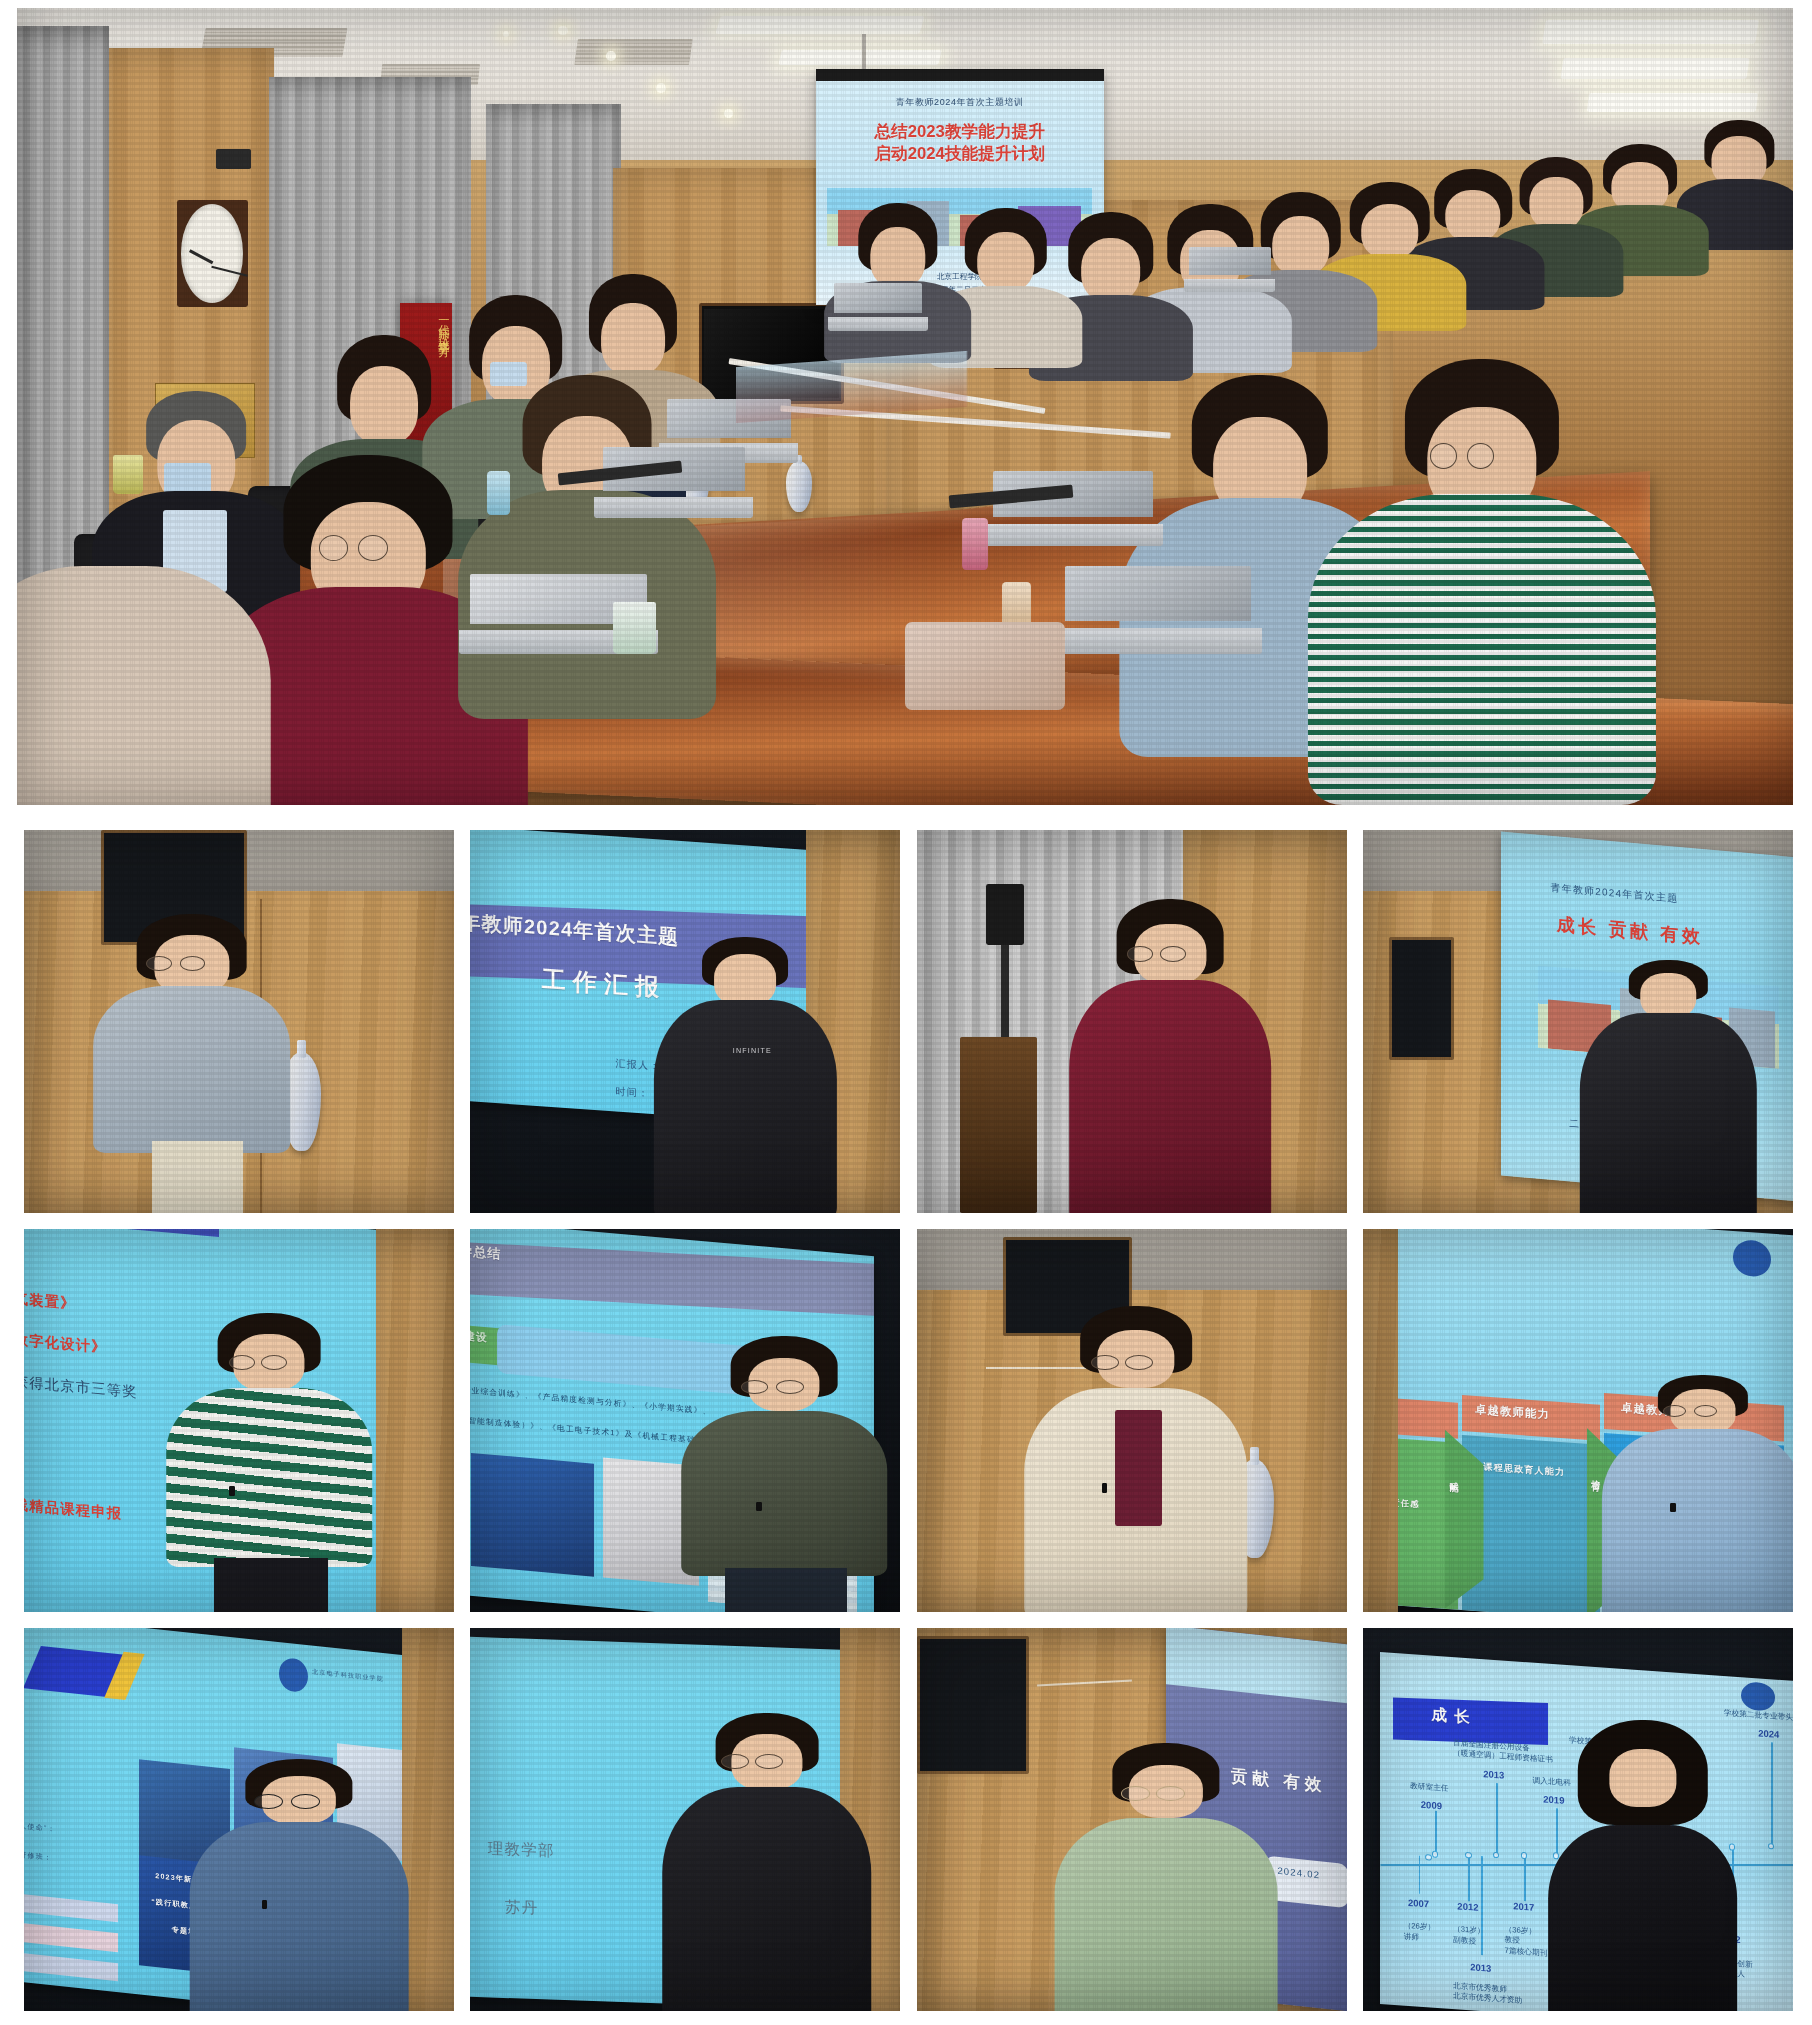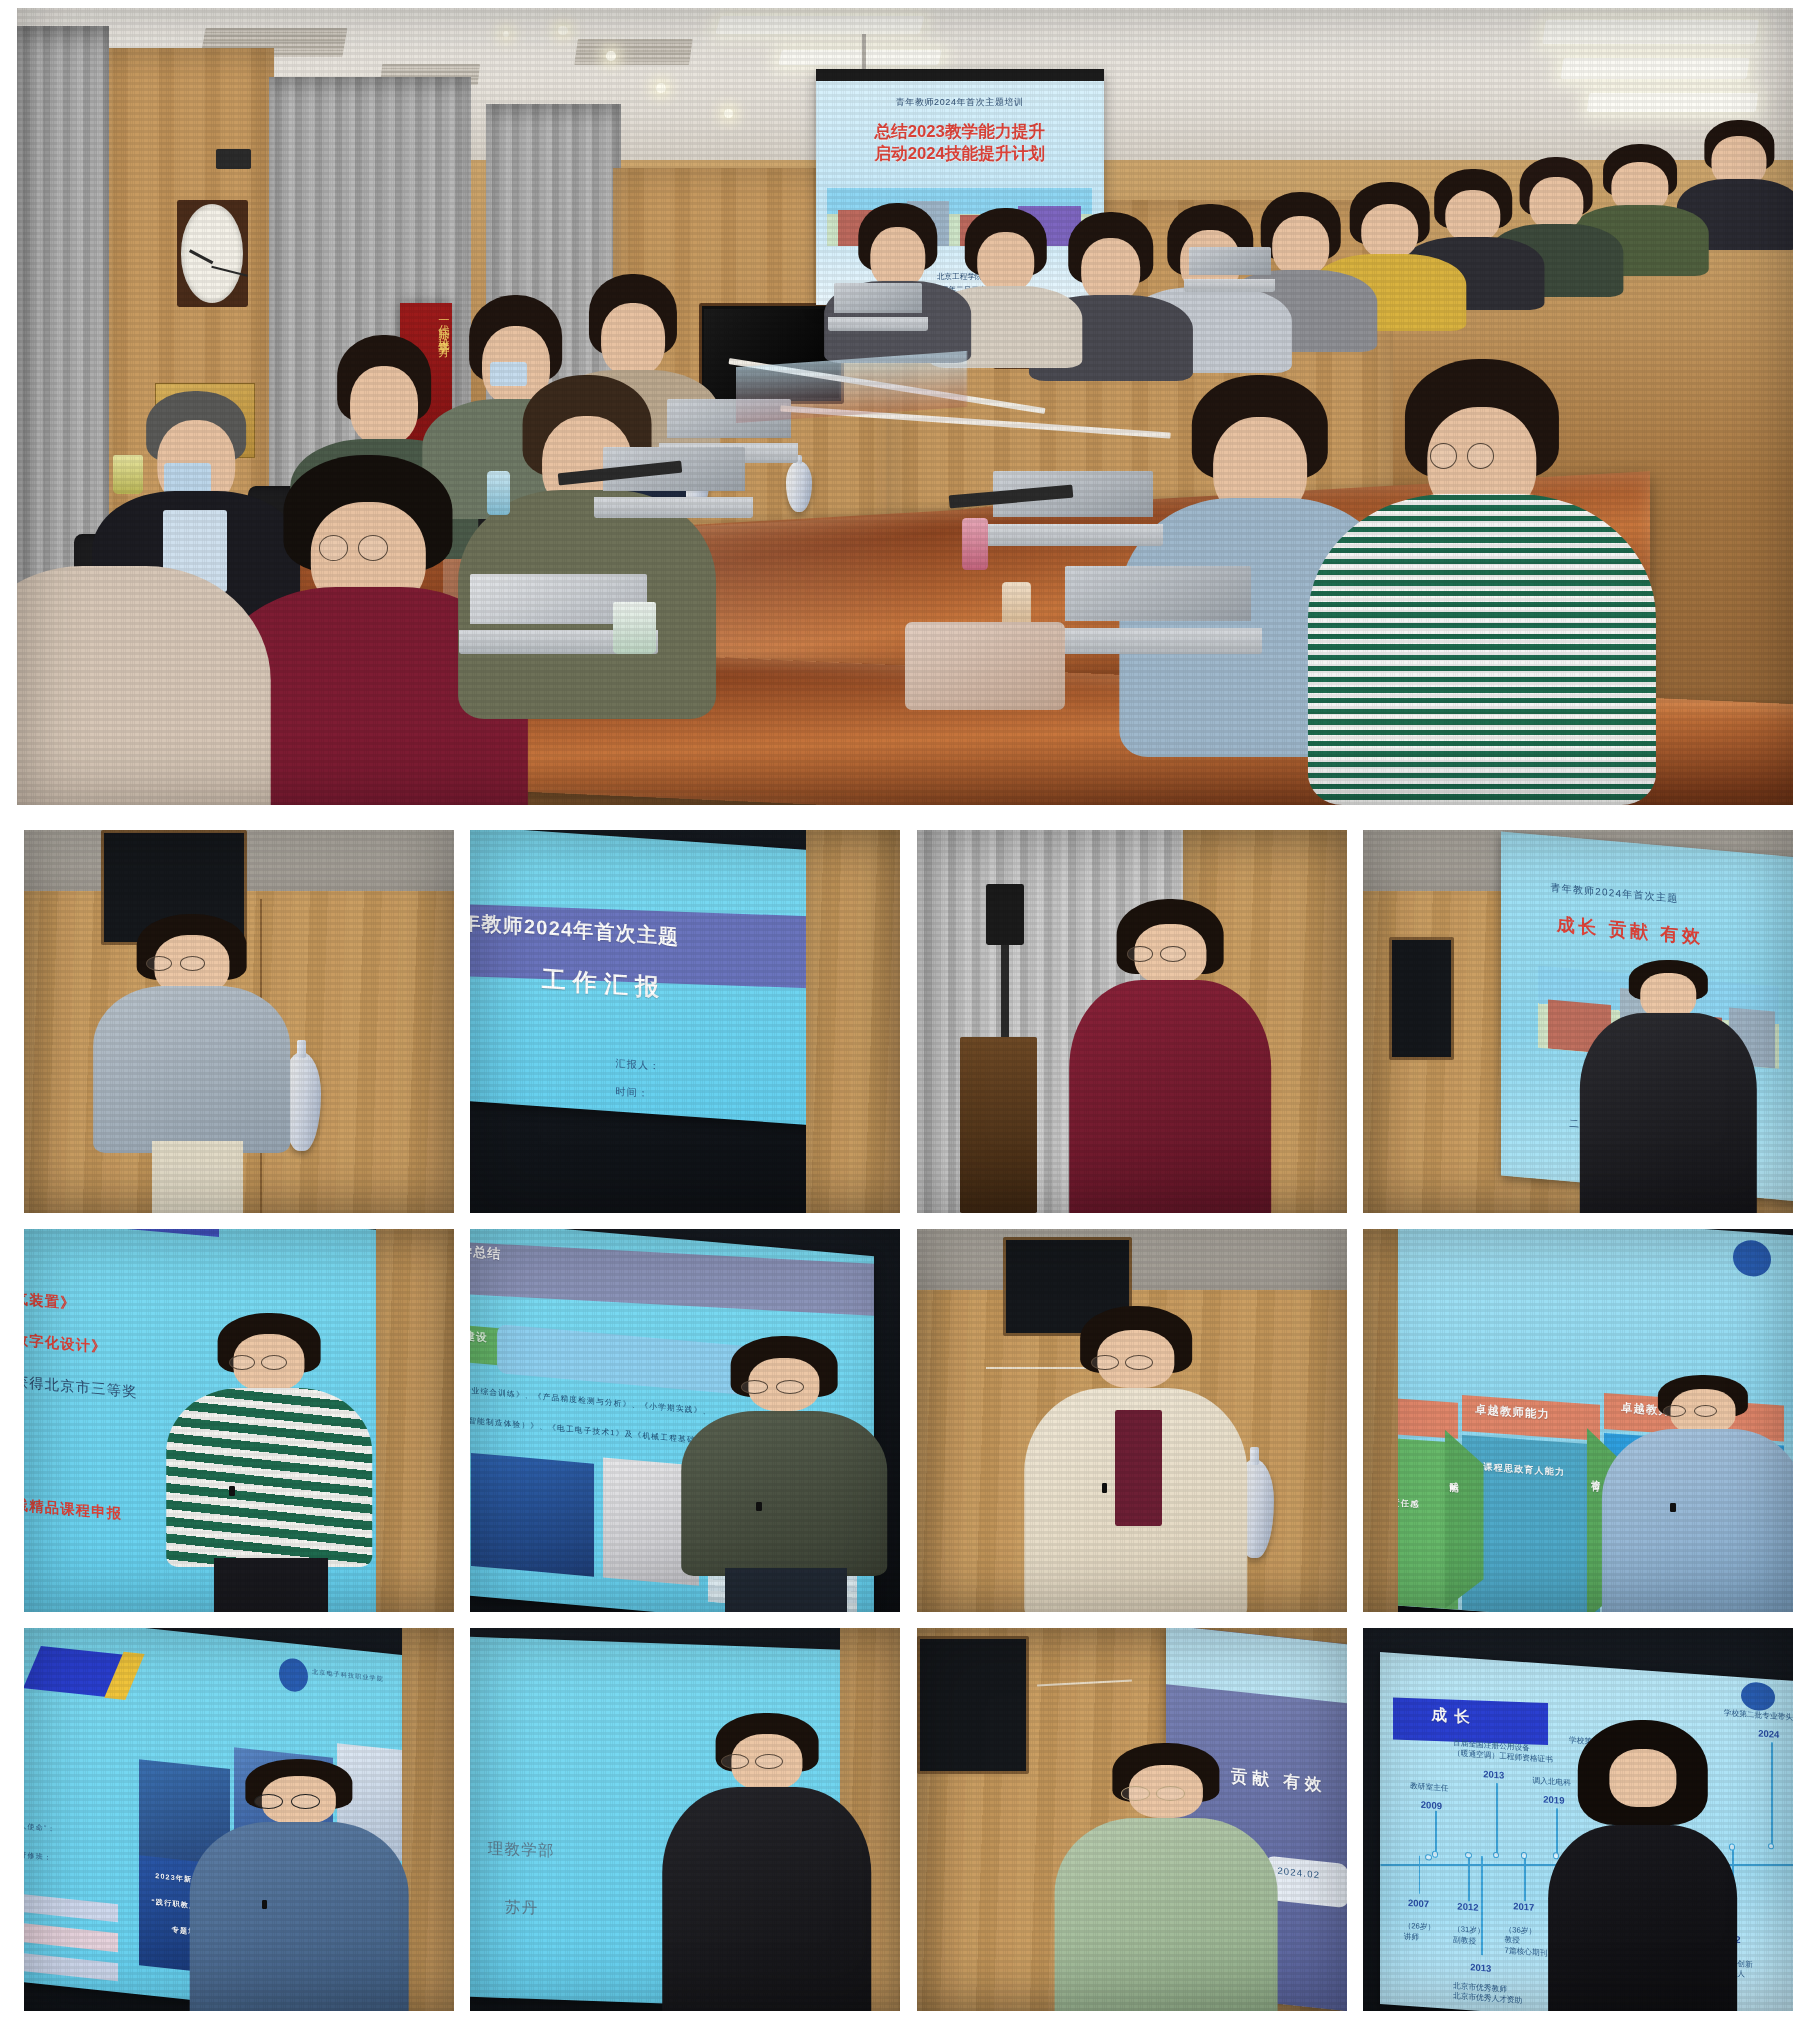--- a/index.html
+++ b/index.html
@@ -434,20 +434,26 @@
     <div class="cell">
       <div class="bg-dark"></div>
       <div class="cell-screen cs-lightblue" style="left:-4%; top:2%; width:86%; height:72%; transform:skewY(4deg);">
         <div class="cs-band" style="left:-6%; top:26%; width:116%; height:26%; transform:skewY(-2deg);"></div>
         <div class="cs-txt" style="left:2%; top:30%; font-size:20px;">年教师2024年首次主题</div>
         <div class="cs-txt" style="left:24%; top:48%; font-size:24px; letter-spacing:7.1px;">工作汇报</div>
         <div class="cs-txt dk" style="left:44%; top:80%; font-size:10px;">汇报人：</div>
         <div class="cs-txt dk" style="left:44%; top:90%; font-size:10px;">时间：</div>
       </div>
       <div class="bg-wood" style="left:78%; top:0; width:22%; height:100%;"></div>
+      <div class="sp" style="left:44%; width:40%; height:72%;">
+        <div class="hr" style="top:0;   width:50%; height:18%; border-radius:48% 48% 24% 24%;"></div>
+        <div class="hd" style="top:6%;  width:36%; height:19%;"></div>
+        <div class="bd" style="top:23%; width:106%; height:80%; background:linear-gradient(160deg,#2b2b30,#17171b);"></div>
+        <div style="position:absolute; left:33%; top:40%; width:42%; height:9%; color:#d8d8dc; font-size:7.1px; letter-spacing:1.2px; text-align:center;">INFINITE</div>
+      </div>
       <div class="vig"></div>
       <div class="grain"></div>
     </div>
 
     <div class="cell">
       <div class="bg-curtain"></div>
       <div class="bg-wood" style="left:62%; top:0; width:38%; height:100%;"></div>
       <div style="position:absolute; left:16%; top:14%; width:9%; height:16%; background:#1b1b1b; border-radius:2.4px;"></div>
       <div style="position:absolute; left:19.5%; top:30%; width:2%; height:36%; background:#2a2a2a;"></div>
       <div class="podium" style="left:10%; top:54%; width:18%; height:46%; background:linear-gradient(175deg,#6f4a26,#3e2712);"></div>

